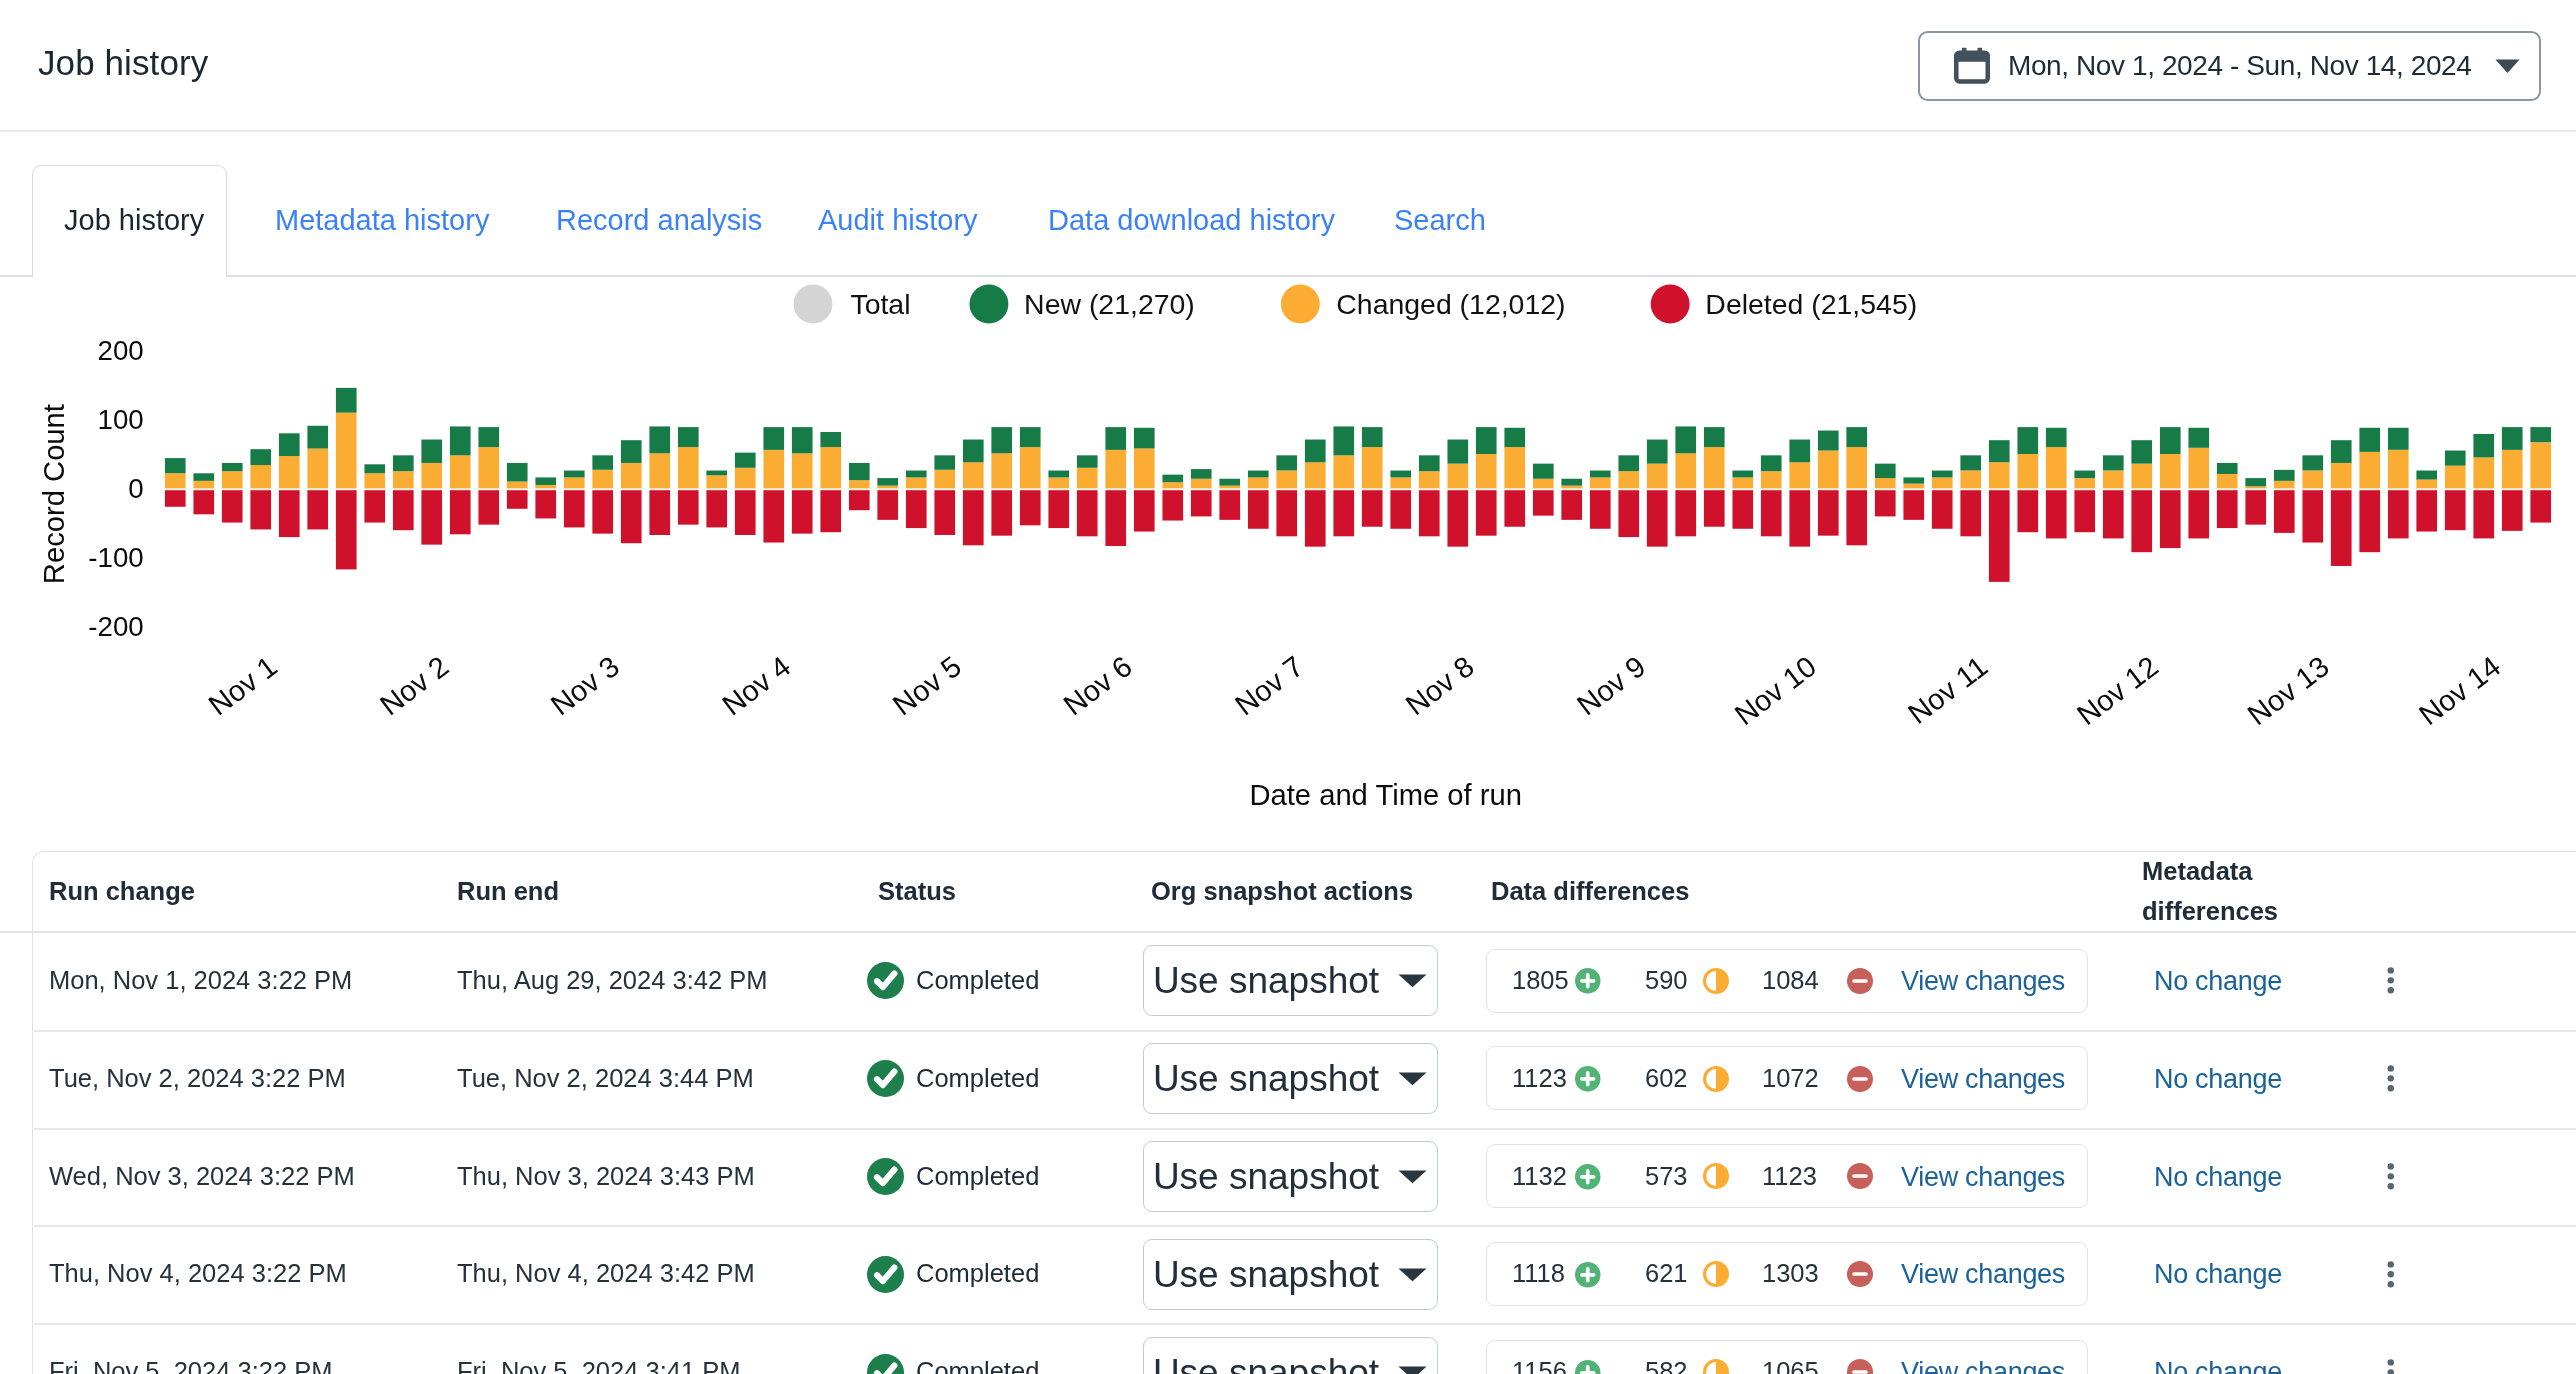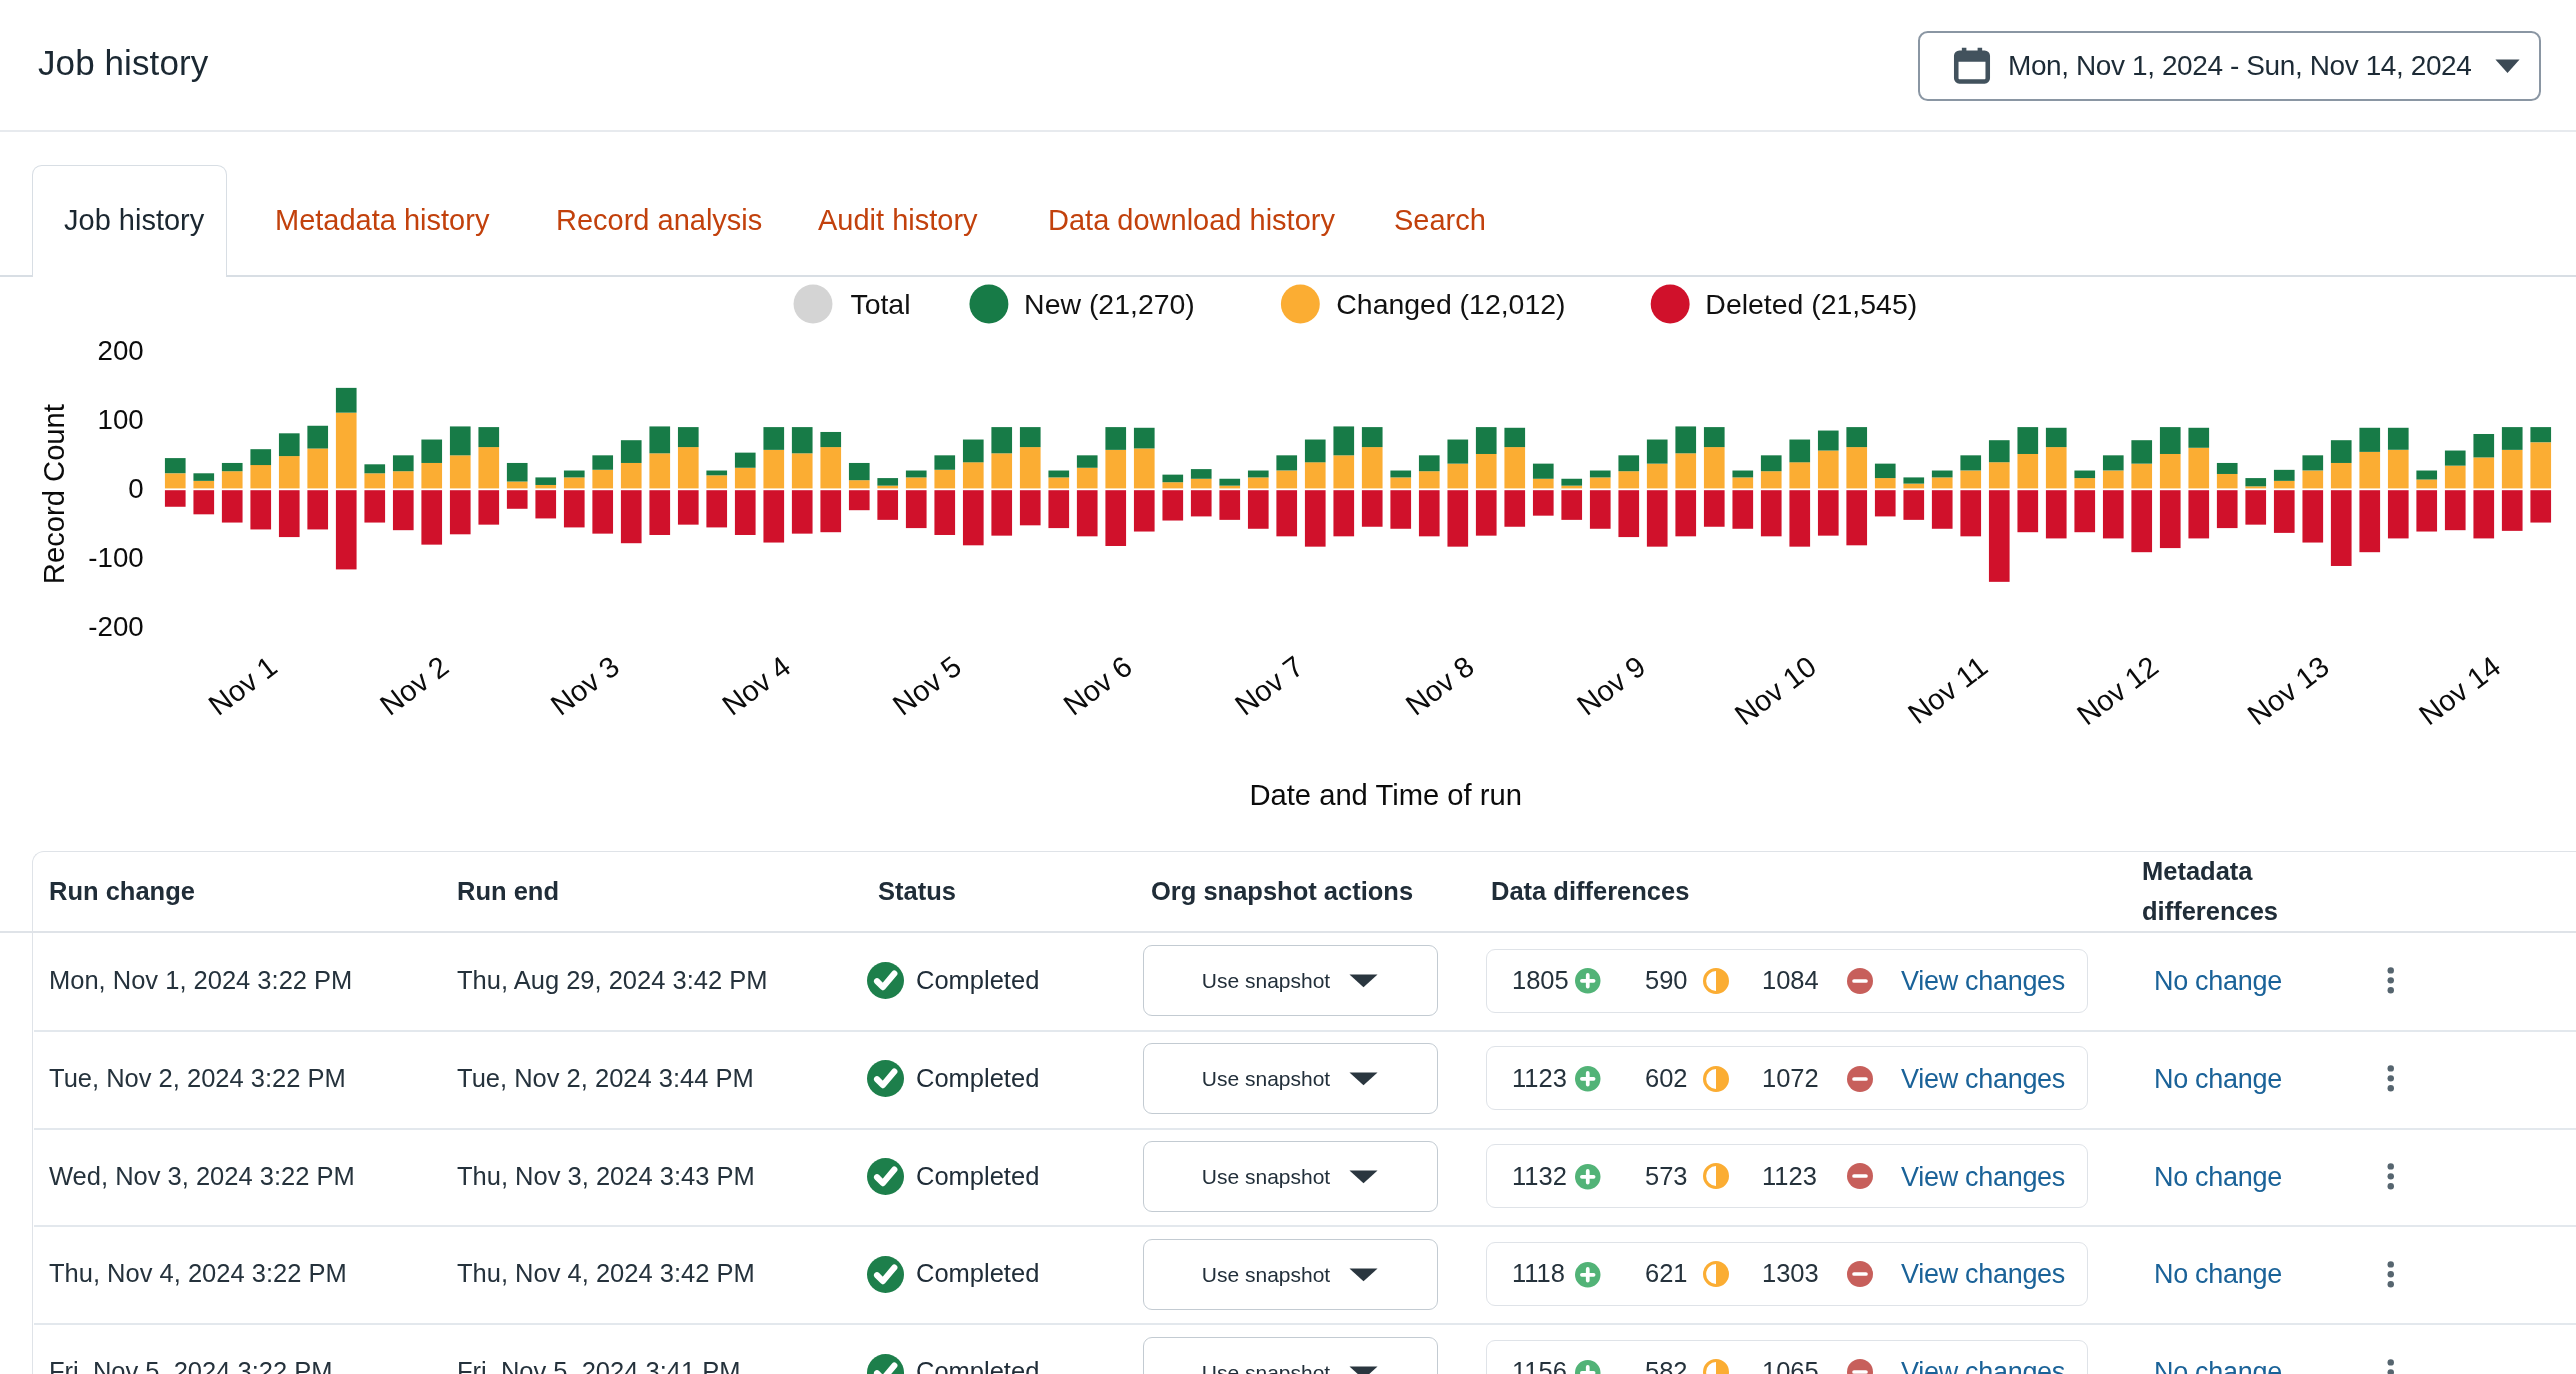--- a/index.html
+++ b/index.html
@@ -7,34 +7,34 @@
 #page { position:relative; width:2576px; height:1374px; overflow:hidden; background:#fff; }
 .abs { position:absolute; }
 h1 { position:absolute; left:38px; top:43px; font-size:35px; font-weight:400; color:#1b2832; letter-spacing:0.1px; }
 #datebtn { position:absolute; left:1918px; top:31px; width:623px; height:70px; border:2.2px solid #8a96a3;
   border-radius:9.7px; display:flex; align-items:center; }
 #datebtn .txt { font-size:28px; letter-spacing:-0.4px; color:#1d2b36; }
 #hdrline { position:absolute; left:0; top:130px; width:2576px; height:1.5px; background:#e7eaee; }
 #tabline { position:absolute; left:0; top:275px; width:2576px; height:1.5px; background:#d8dee4; }
 #activetab { position:absolute; left:32px; top:165px; width:195px; height:112px; background:#fff;
   border:1.5px solid #d8dee4; border-bottom:none; border-radius:9.7px 9.7px 0 0; }
-.tab { position:absolute; top:204px; font-size:29px; color:#c2410c; white-space:nowrap; }
+.tab { position:absolute; top:204px; font-size:29px; color:#3b82f6; white-space:nowrap; }
 .tab.on { color:#1b2730; }
 #chart { position:absolute; left:0; top:0; }
 #tbl { position:absolute; left:32px; top:851px; width:2560px; height:539px;
   border:1.5px solid #dfe3e8; border-right:none; border-bottom:none; border-radius:12px 0 0 0; }
 #hdrrow { position:absolute; left:0; top:931px; width:2576px; height:1.5px; background:#dfe3e8; }
 .rowline { left:34px; width:2542px; height:1.5px; background:#e3e8ed; }
 .hcell { position:absolute; font-size:25.5px; font-weight:bold; color:#202d38; line-height:40px; }
 .cell { font-size:25.5px; color:#25323c; white-space:nowrap; }
 .cell.b { color:#202d38; }
 .link { font-size:27px; color:#1a6298; letter-spacing:-0.3px; white-space:nowrap; }
 .snapbtn { left:1143px; width:295px; height:71px; border:1.9px solid #c3cbd2; border-radius:9px;
   display:flex; align-items:center; justify-content:center; gap:18px; }
-.snapbtn span { font-size:21px; color:#222f3a; }
+.snapbtn span { font-size:37px; color:#222f3a; }
 .diffbox { left:1486px; width:602px; height:64px; border:1.5px solid #dfe3e8; border-radius:9px; }
 </style></head>
 <body>
 <div id="page">
   <h1>Job history</h1>
   <div id="datebtn">
     <svg style="margin-left:31px" width="42" height="42" viewBox="0 0 24 24">
       <rect x="3" y="4.4" width="18" height="16.4" rx="1.8" fill="none" stroke="#42525d" stroke-width="2.6"></rect>
       <path d="M3 6.2a1.8 1.8 0 0 1 1.8-1.8h14.4A1.8 1.8 0 0 1 21 6.2v3.4H3z" fill="#42525d"></path>
       <path d="M7.5 1.6v3.6M16.5 1.6v3.6" stroke="#42525d" stroke-width="2.6"></path>

